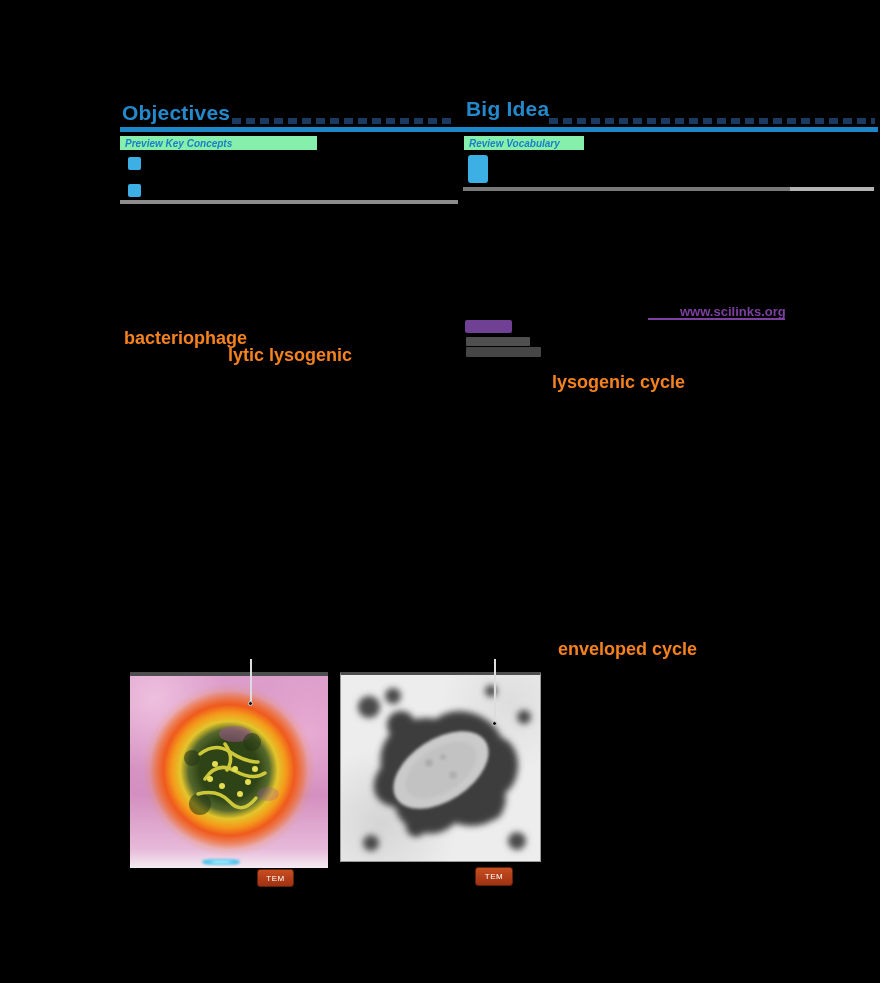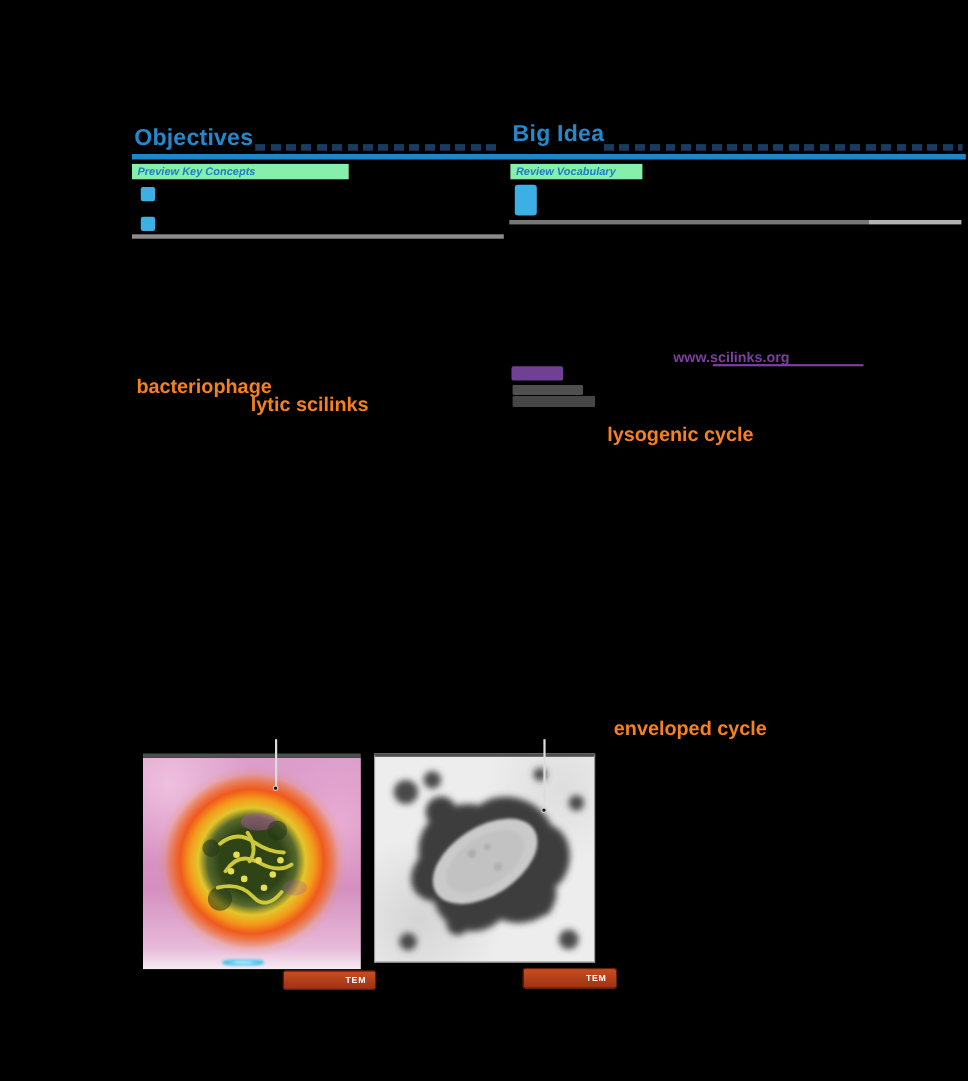--- a/index.html
+++ b/index.html
@@ -1,19 +1,19 @@
 <!DOCTYPE html>
 <html><head>
 <meta charset="utf-8">
 <title>Textbook Section Page</title>
 <style>
   html,body{margin:0;padding:0;background:#000;}
   #page{position:relative;width:880px;height:983px;background:#000;overflow:hidden;
         font-family:"Liberation Sans",sans-serif;}
-  .abs{position:absolute;margin-top:13px;}
+  .abs{position:absolute;}
 
   
   .col-title{font-size:21px;font-weight:bold;color:#2489cb;letter-spacing:.2px;}
   .solid-rule{background:#1c86c8;height:5px;}
   .dash-rule{height:6px;background:repeating-linear-gradient(90deg,#1b3a61 0 9px,transparent 9px 14px);}
   .band{background:#86efac;height:14px;display:flex;align-items:center;padding:0 0 0 5px;box-sizing:border-box;}
   .band span{font-size:10px;font-weight:bold;font-style:italic;color:#1b7ec6;white-space:nowrap;}
   .bullet-sq{width:13px;height:13px;background:#3cb0e4;border-radius:2px;}
   .bullet-tall{width:20px;height:28px;background:#3cb0e4;border-radius:3px;}
   .gray-rule{height:4px;background:#8c8c8c;}
@@ -43,21 +43,21 @@
       radial-gradient(circle at 85% 15%, rgba(220,220,220,.9), rgba(220,220,220,0) 30%),
       #ededed;
   }
   .fig-svg{position:absolute;left:0;top:0;}
   .pointer-line{width:2px;background:#dcdcdc;}
   .pointer-dot{width:5px;height:5px;border-radius:50%;background:#111;border:1px solid #cfcfcf;box-sizing:border-box;}
   .cyan-mark{width:38px;height:6px;border-radius:3px;filter:blur(1px);
     background:radial-gradient(ellipse at center,#9fe9ff 0 25%,#3fc2ec 55%,rgba(63,194,236,0) 100%);}
   .tem-badge{display:flex;align-items:center;justify-content:center;
     background:linear-gradient(#c84e20,#9e3113);border:1px solid #612008;border-radius:3px;
-    color:#fff;font-size:8px;font-weight:bold;letter-spacing:.6px;padding-left:48px;}
+    color:#fff;font-size:8px;font-weight:normal;letter-spacing:.6px;}
 </style>
 </head>
 <body>
 
 <div id="page">
 
   <div class="abs col-title" style="left:122px;top:101px;">Objectives</div>
   <div class="abs dash-rule" style="left:232px;top:118px;width:224px;"></div>
 
   <div class="abs col-title" style="left:466px;top:97px;">Big Idea</div>
@@ -74,29 +74,29 @@
 
   <div class="abs bullet-sq" style="left:128px;top:157px;"></div>
   <div class="abs bullet-sq" style="left:128px;top:184px;"></div>
   <div class="abs bullet-tall" style="left:468px;top:155px;"></div>
 
   <div class="abs gray-rule" style="left:120px;top:200px;width:338px;"></div>
   <div class="abs gray-rule dark" style="left:463px;top:187px;width:327px;"></div>
   <div class="abs gray-rule light" style="left:790px;top:187px;width:84px;"></div>
 
   <div class="abs key-term" style="left:124px;top:328px;">bacteriophage</div>
-  <div class="abs key-term" style="left:228px;top:345px;">lytic scilinks</div>
+  <div class="abs key-term" style="left:228px;top:345px;">lytic lysogenic</div>
   <div class="abs key-term" style="left:552px;top:372px;">lysogenic cycle</div>
   <div class="abs key-term" style="left:558px;top:639px;">enveloped cycle</div>
 
   <div class="abs purple-chip" style="left:465px;top:320px;"></div>
   <div class="abs gray-bar" style="left:466px;top:337px;width:64px;height:9px;"></div>
   <div class="abs gray-bar" style="left:466px;top:347px;width:75px;height:10px;background:#464646;"></div>
 
-  <div class="abs purple-link" style="left:612px;top:304px;">www.scilinks.org</div>
+  <div class="abs purple-link" style="left:680px;top:304px;">www.scilinks.org</div>
   <div class="abs purple-underline" style="left:648px;top:318px;width:137px;"></div>
 
   <div id="fig-left" class="abs figure" style="left:130px;top:672px;">
     <svg class="fig-svg" width="198" height="192" viewBox="0 0 198 192">
       <g opacity="0.5">
           <ellipse cx="105" cy="58" rx="16" ry="8" fill="#a4549a"></ellipse>
         <ellipse cx="138" cy="118" rx="11" ry="7" fill="#a4549a" opacity="0.6"></ellipse>
         </g>
       <g opacity="0.55" fill="#233312">
         <circle cx="70" cy="128" r="11"></circle>

